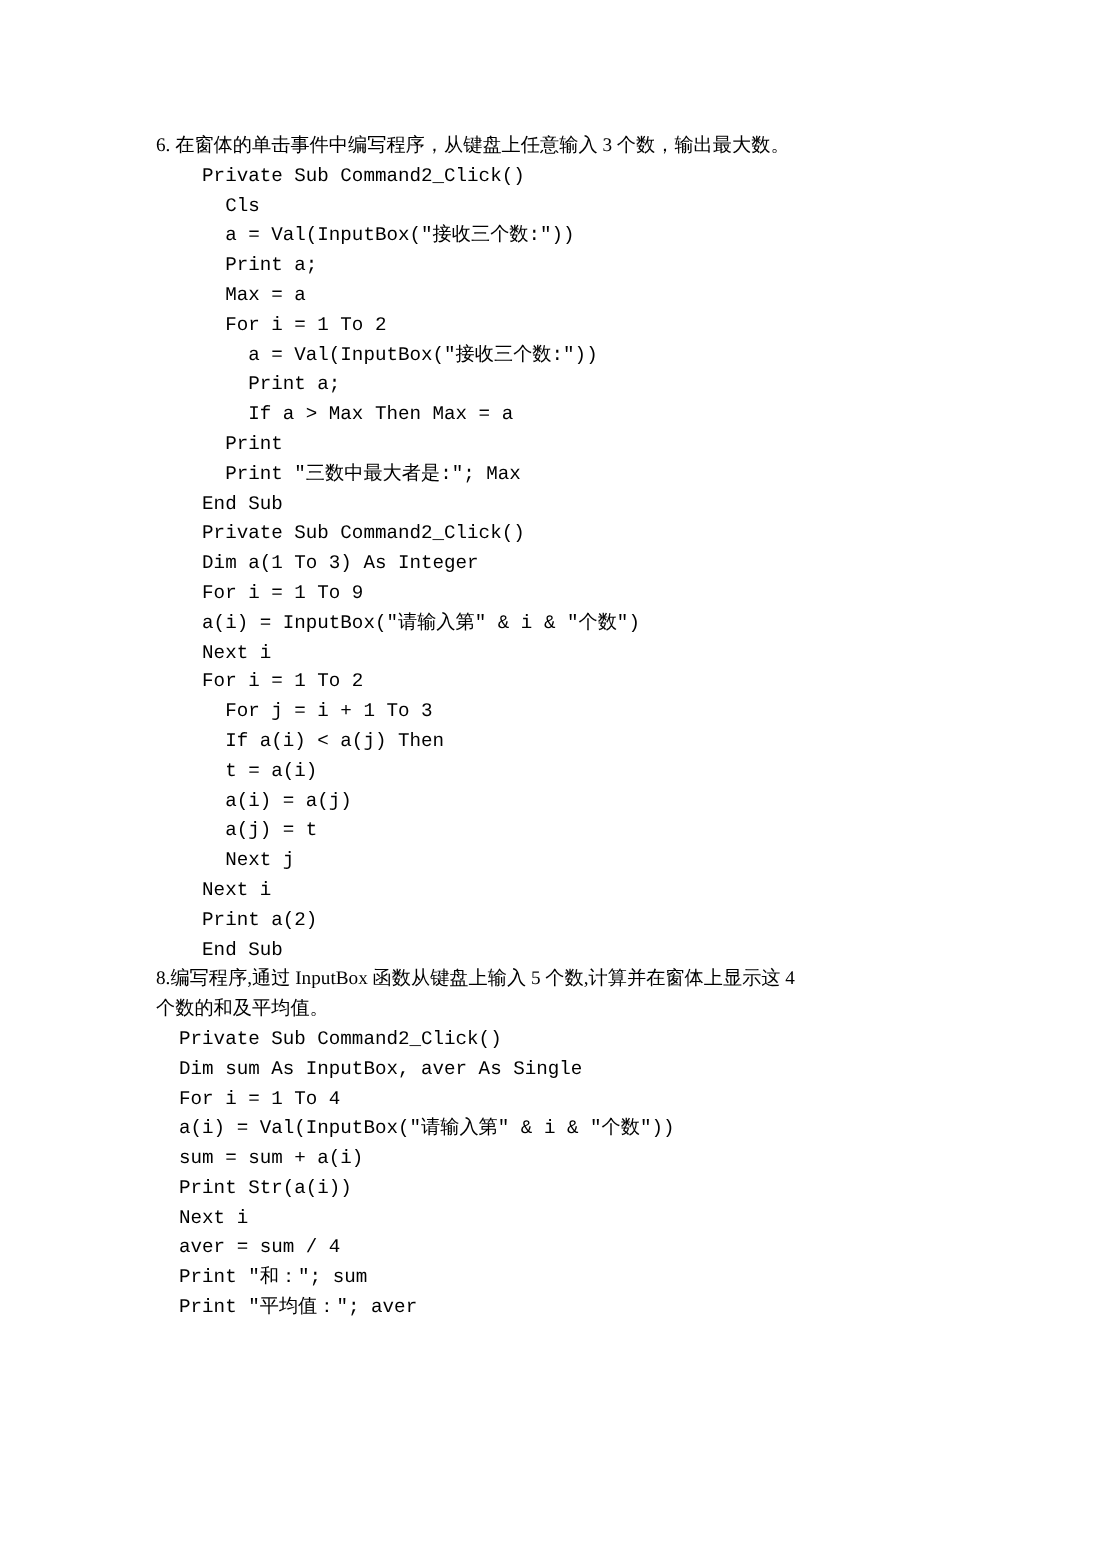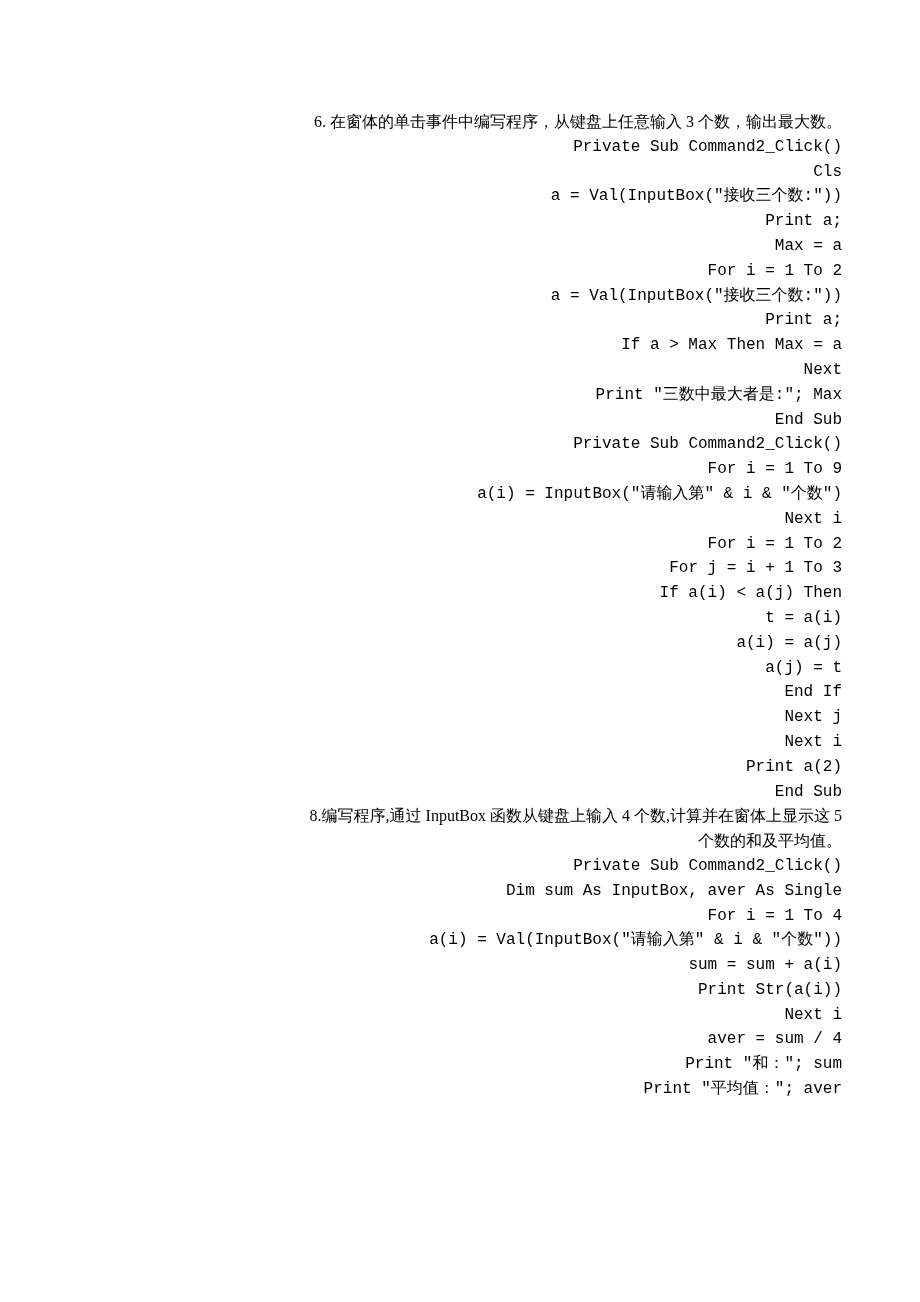--- a/index.html
+++ b/index.html
@@ -9,21 +9,20 @@
     font-family: "SimSun", "宋体", serif;
     font-size: 16px;
     color: #000000;
     line-height: 1.55;
   }
   .page {
     width: 896px;
     min-height: 1302px;
     box-sizing: border-box;
     padding: 110px 54px 80px 130px;
-    text-align: right;
   }
   .line {
     white-space: pre;
   }
   .code {
     font-family: Liberation Mono, monospace;
   }
 </style>
 </head>
 <body>
@@ -33,39 +32,39 @@
       <div class="line ">6. 在窗体的单击事件中编写程序，从键盘上任意输入 3 个数，输出最大数。</div>
       <div class="line code">    Private Sub Command2_Click()</div>
       <div class="line code">      Cls</div>
       <div class="line code">      a = Val(InputBox("接收三个数:"))</div>
       <div class="line code">      Print a;</div>
       <div class="line code">      Max = a</div>
       <div class="line code">      For i = 1 To 2</div>
       <div class="line code">        a = Val(InputBox("接收三个数:"))</div>
       <div class="line code">        Print a;</div>
       <div class="line code">        If a &gt; Max Then Max = a</div>
-      <div class="line code">      Next</div>
+      <div class="line code">      Print</div>
       <div class="line code">      Print "三数中最大者是:"; Max</div>
       <div class="line code">    End Sub</div>
       <div class="line code">    Private Sub Command2_Click()</div>
+      <div class="line code">    Dim a(1 To 3) As Integer</div>
       <div class="line code">    For i = 1 To 9</div>
       <div class="line code">    a(i) = InputBox("请输入第" &amp; i &amp; "个数")</div>
       <div class="line code">    Next i</div>
       <div class="line code">    For i = 1 To 2</div>
       <div class="line code">      For j = i + 1 To 3</div>
       <div class="line code">      If a(i) &lt; a(j) Then</div>
       <div class="line code">      t = a(i)</div>
       <div class="line code">      a(i) = a(j)</div>
       <div class="line code">      a(j) = t</div>
-      <div class="line code">      End If</div>
       <div class="line code">      Next j</div>
       <div class="line code">    Next i</div>
       <div class="line code">    Print a(2)</div>
       <div class="line code">    End Sub</div>
-      <div class="line ">8.编写程序,通过 InputBox 函数从键盘上输入 4 个数,计算并在窗体上显示这 5</div>
+      <div class="line ">8.编写程序,通过 InputBox 函数从键盘上输入 5 个数,计算并在窗体上显示这 4</div>
       <div class="line ">个数的和及平均值。</div>
       <div class="line code">  Private Sub Command2_Click()</div>
       <div class="line code">  Dim sum As InputBox, aver As Single</div>
       <div class="line code">  For i = 1 To 4</div>
       <div class="line code">  a(i) = Val(InputBox("请输入第" &amp; i &amp; "个数"))</div>
       <div class="line code">  sum = sum + a(i)</div>
       <div class="line code">  Print Str(a(i))</div>
       <div class="line code">  Next i</div>
       <div class="line code">  aver = sum / 4</div>
       <div class="line code">  Print "和："; sum</div>

